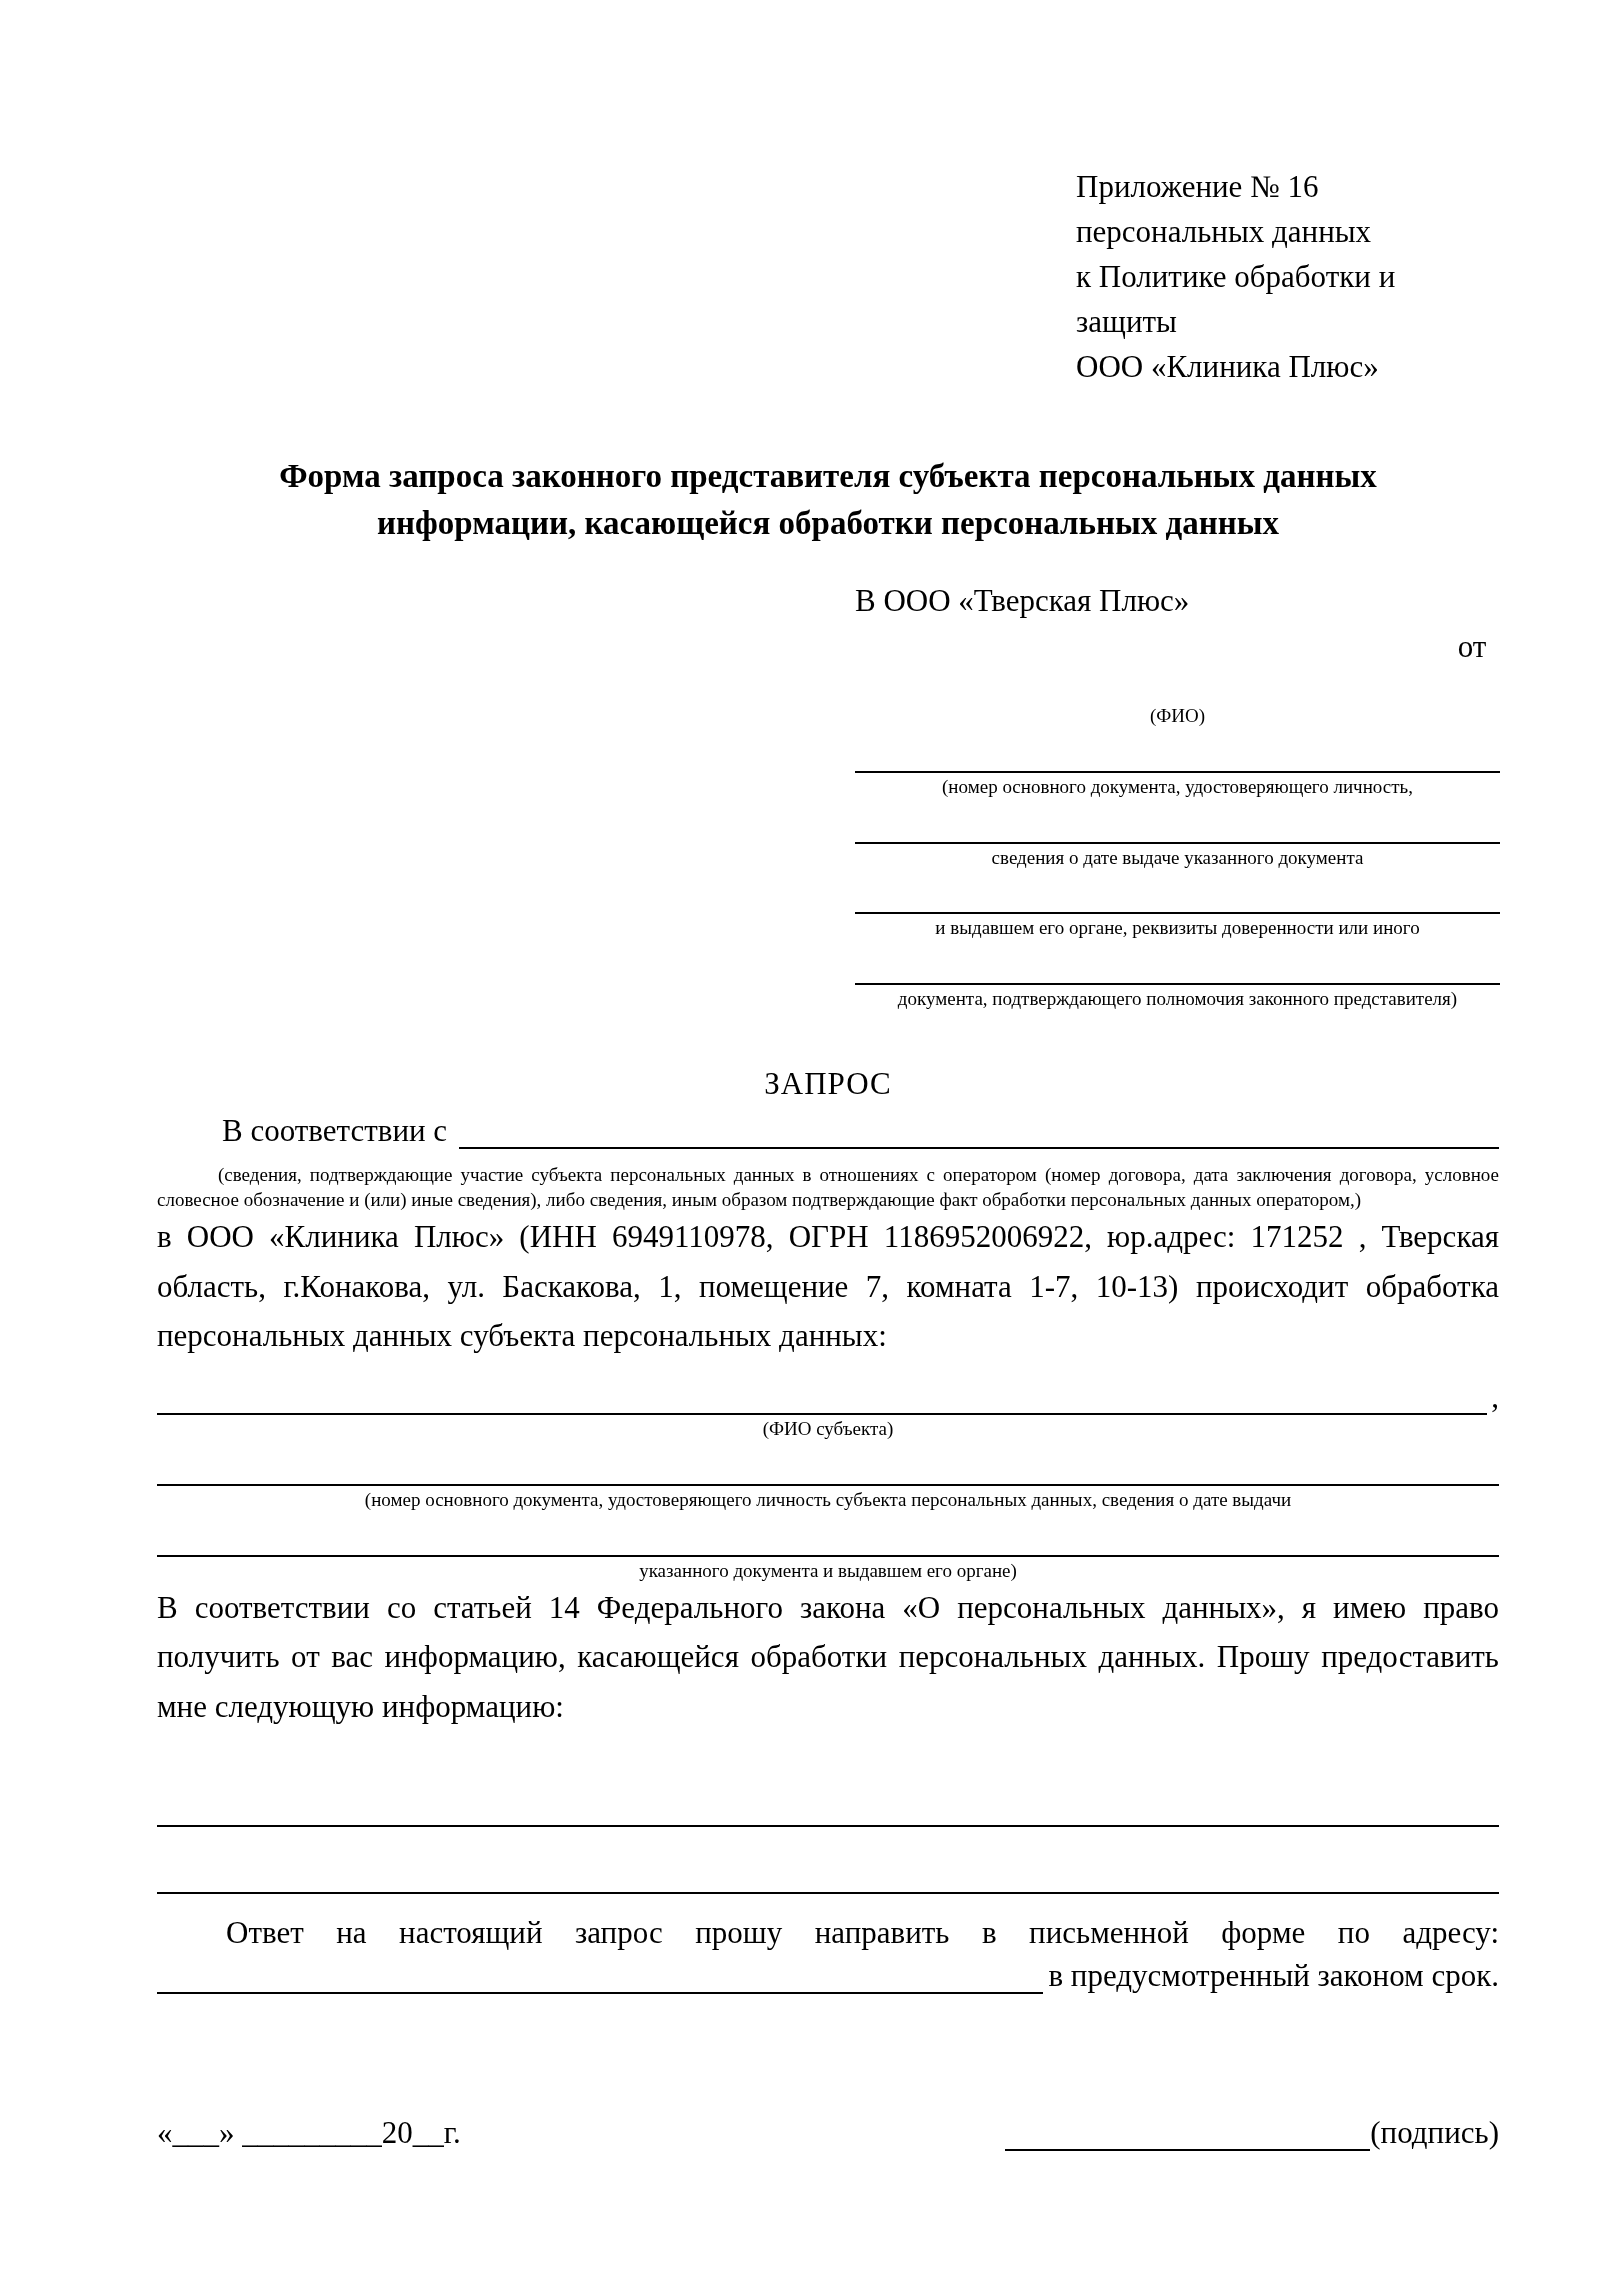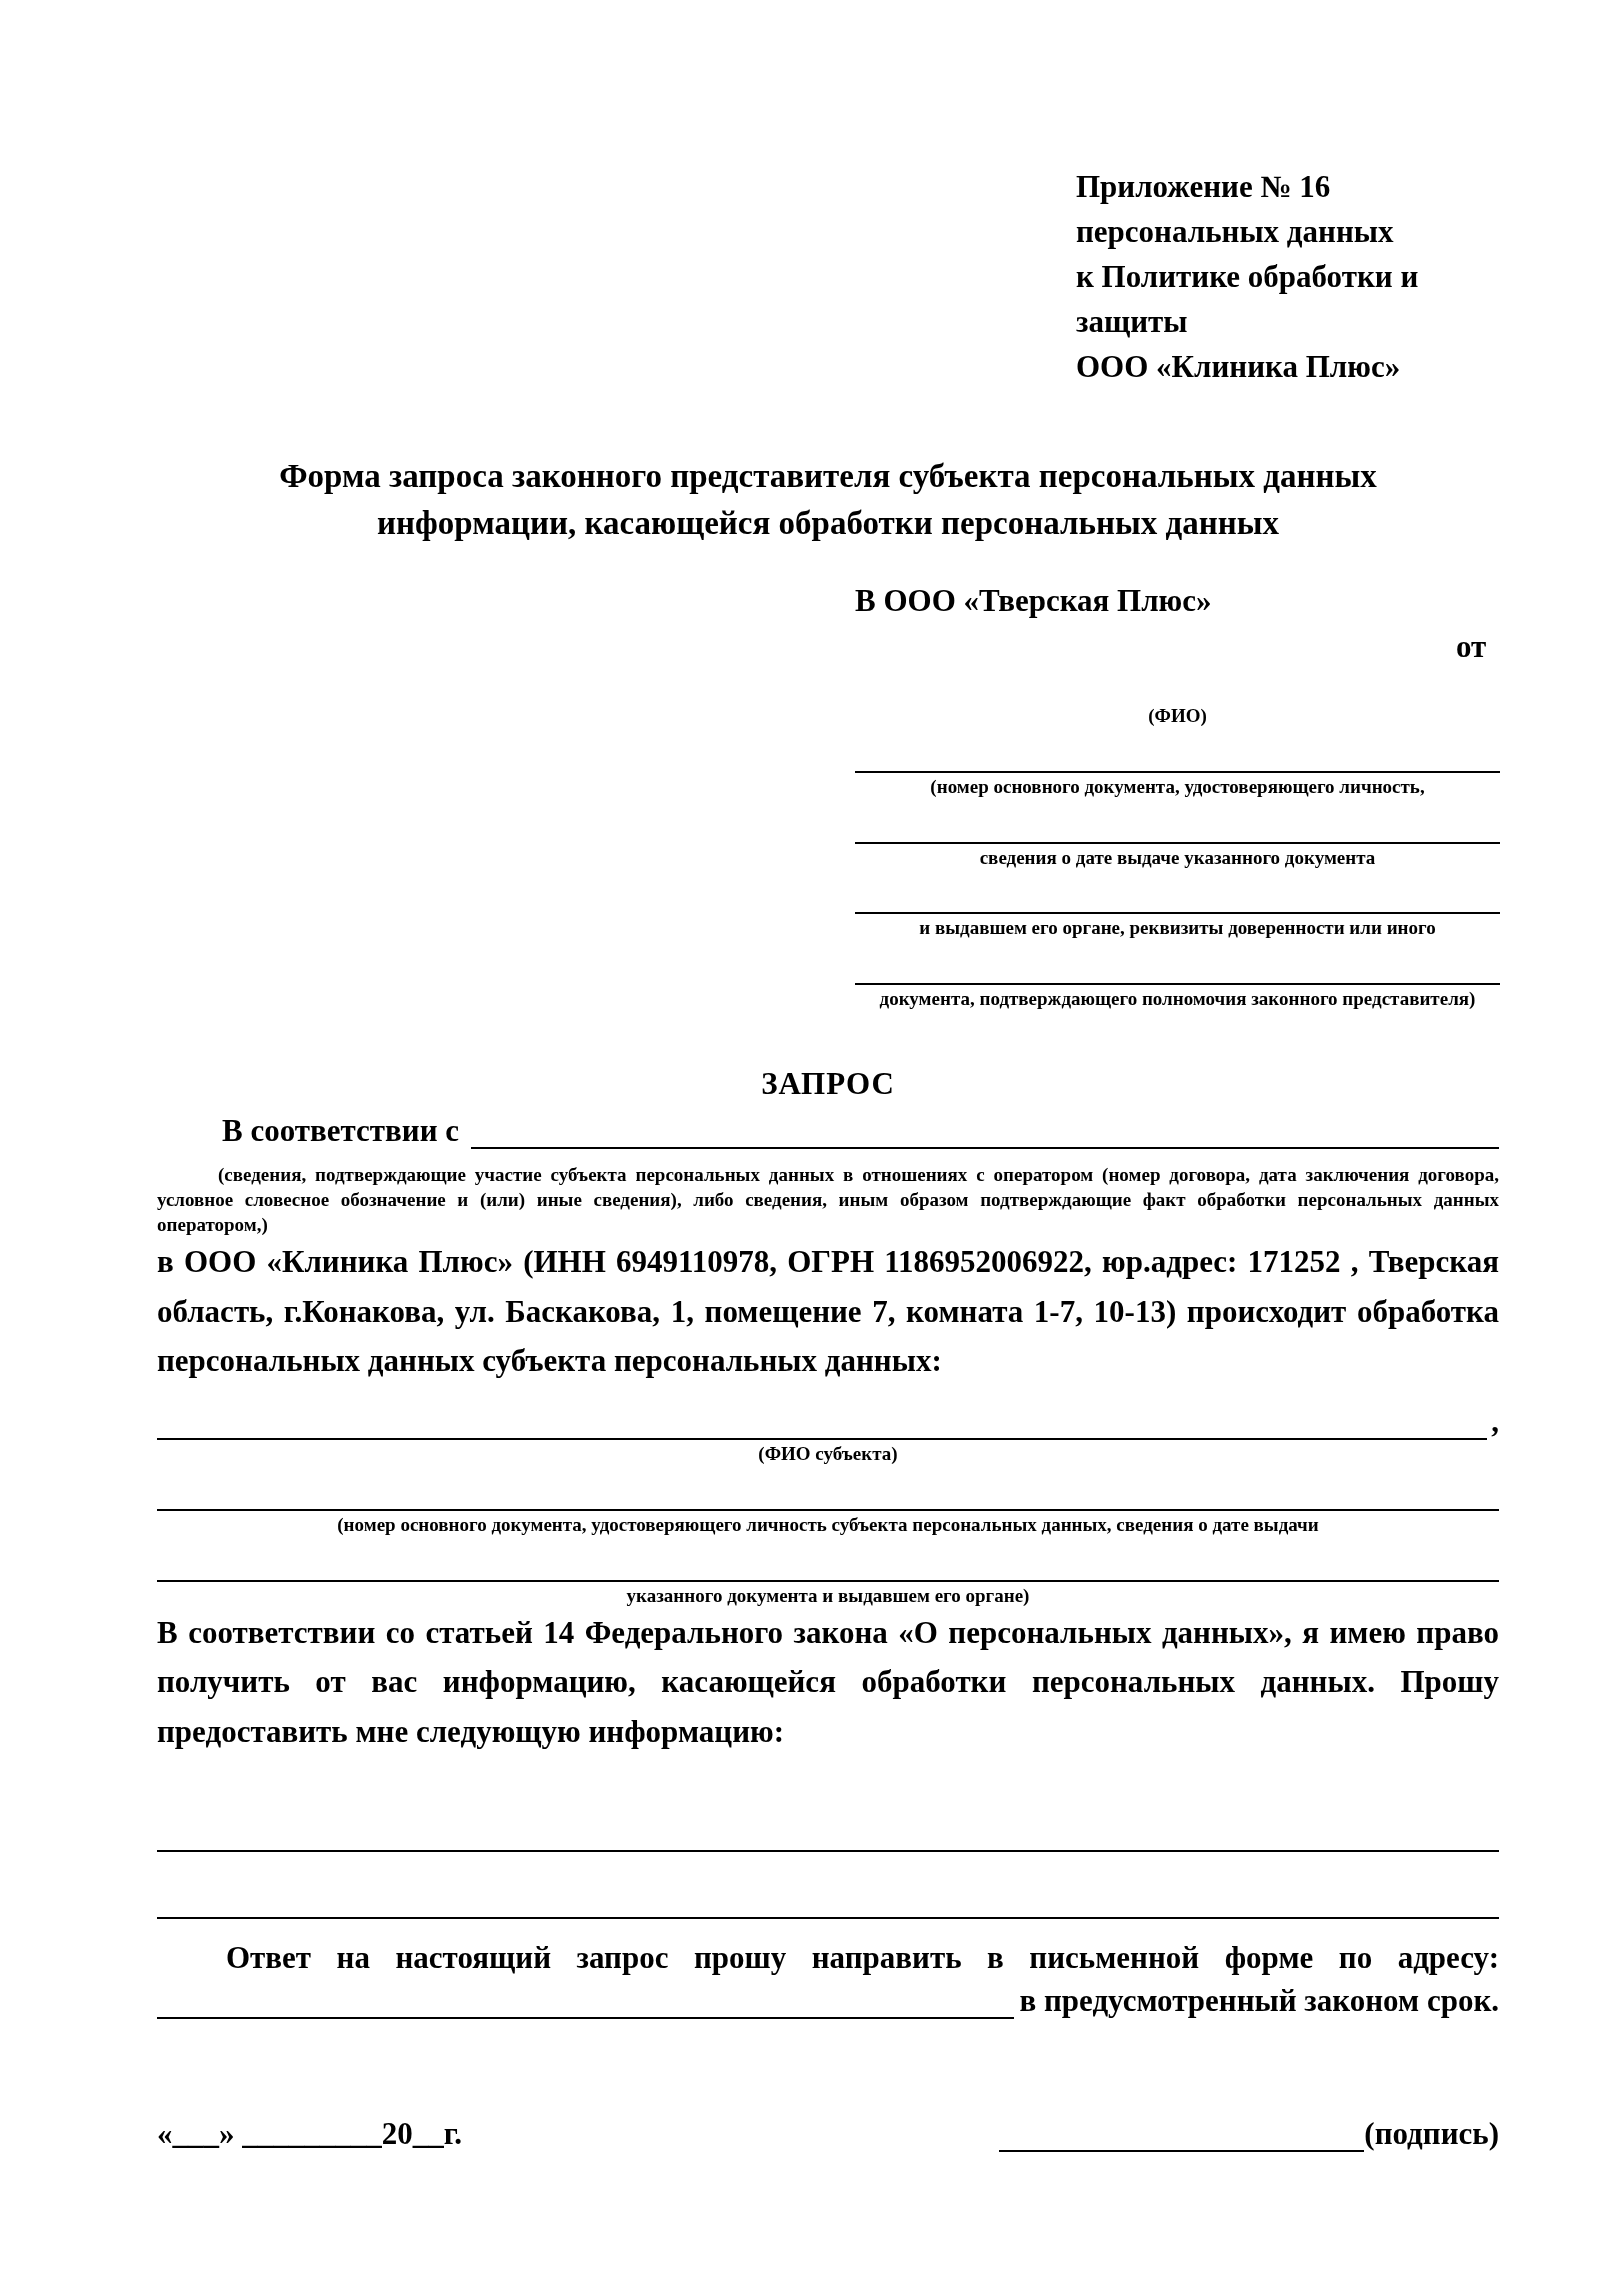--- a/index.html
+++ b/index.html
@@ -1,15 +1,15 @@
 <!DOCTYPE html>
 <html><head>
 <meta charset="utf-8">
 <style>
-  * { margin: 0; padding: 0; box-sizing: border-box; font-weight: bold; }
+  * { margin: 0; padding: 0; box-sizing: border-box; }
   html, body { background: #e8e8e8; }
   .page {
     width: 1621px;
     height: 2293px;
     margin: 0 auto;
     background: #ffffff;
     color: #000000;
     font-family: "Liberation Serif", "DejaVu Serif", serif;
     font-size: 31px;
     padding: 165px 122px 0 157px;
@@ -91,21 +91,21 @@
   }
   .reply-second {
     display: flex;
     align-items: flex-end;
   }
   .reply-second .tail { flex: 0 0 auto; padding-left: 5.9px; }
   .footer-row {
     display: flex;
     justify-content: space-between;
     align-items: flex-end;
-    margin-top: 94px;
+    margin-top: 118px;
   }
   .sig-group { display: flex; align-items: flex-end; }
   .sig-group .line { width: 365px; height: 39px; }
 </style>
 </head>
 <body>
 
 <div class="page">
 
   <div class="header-right">

